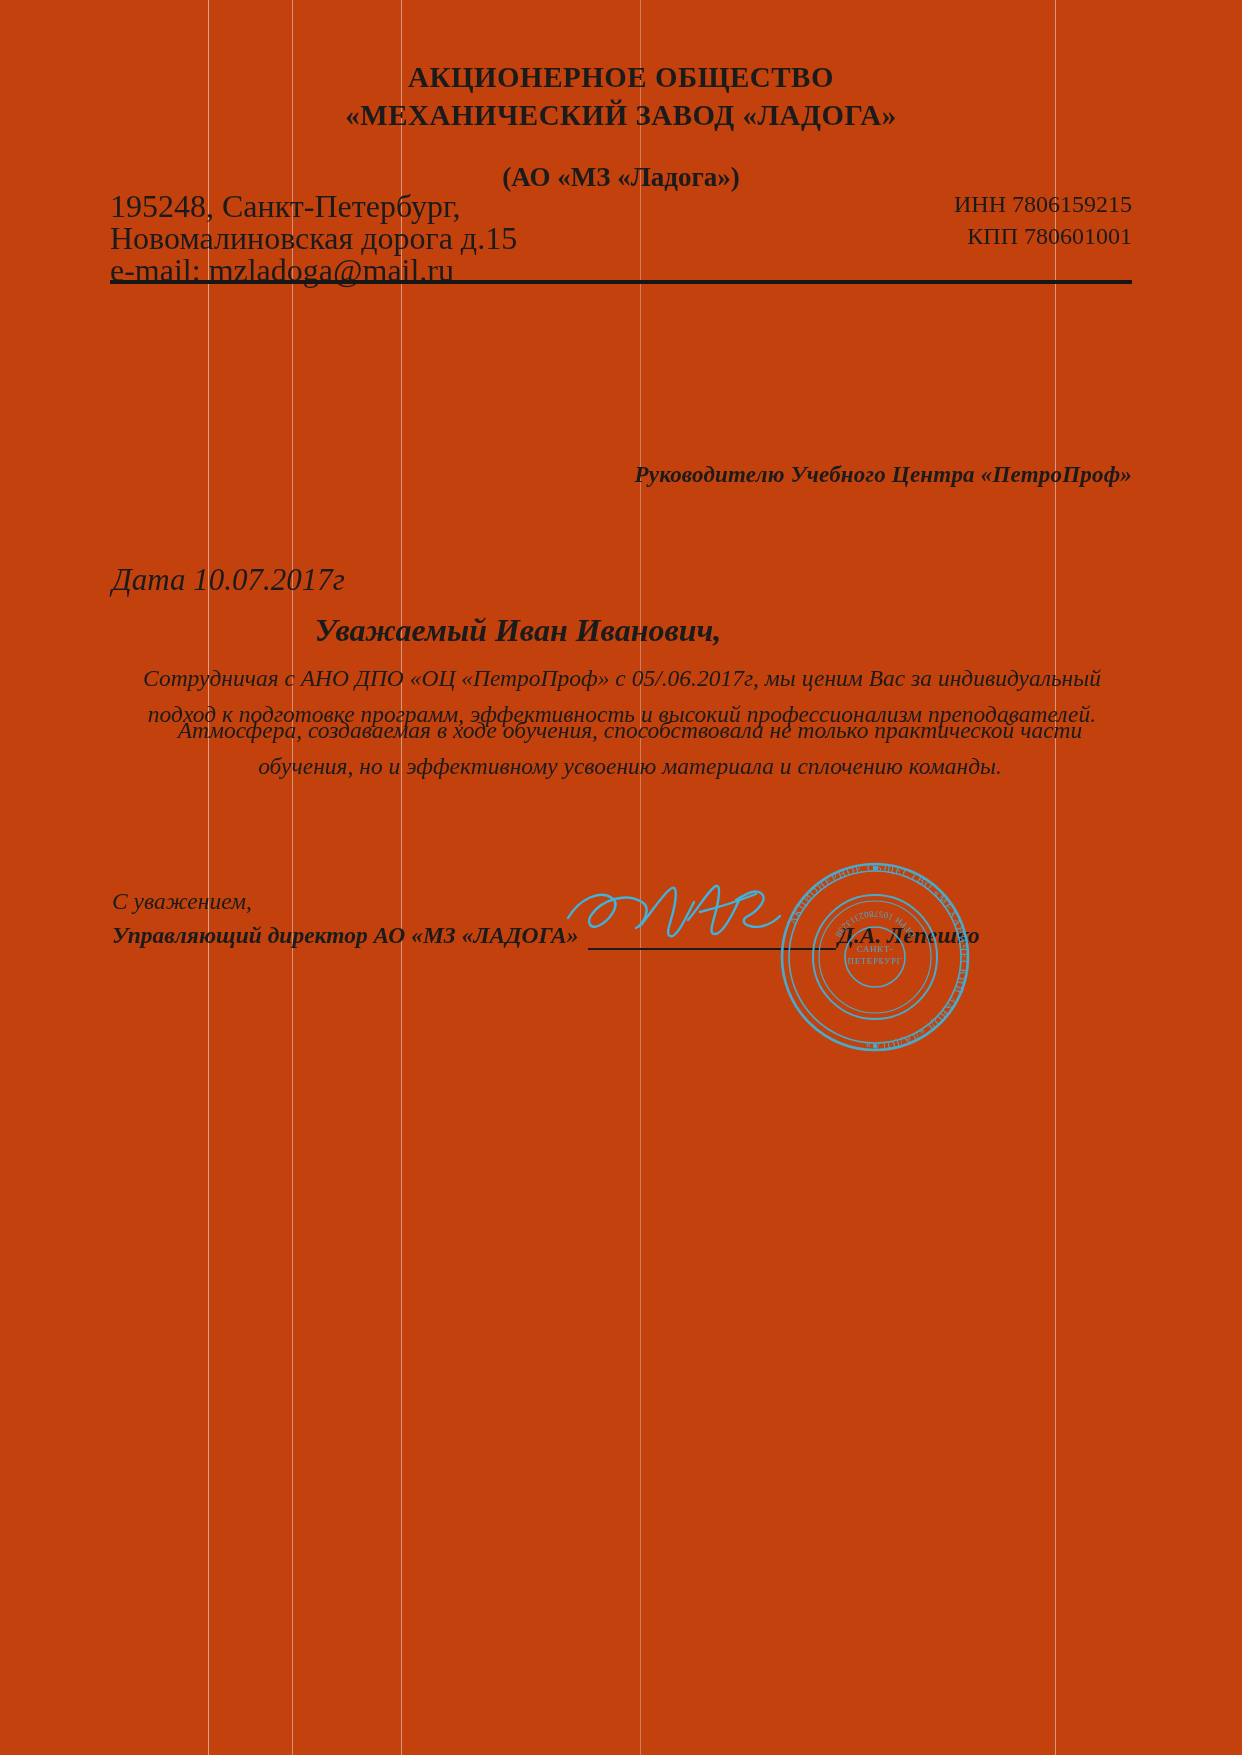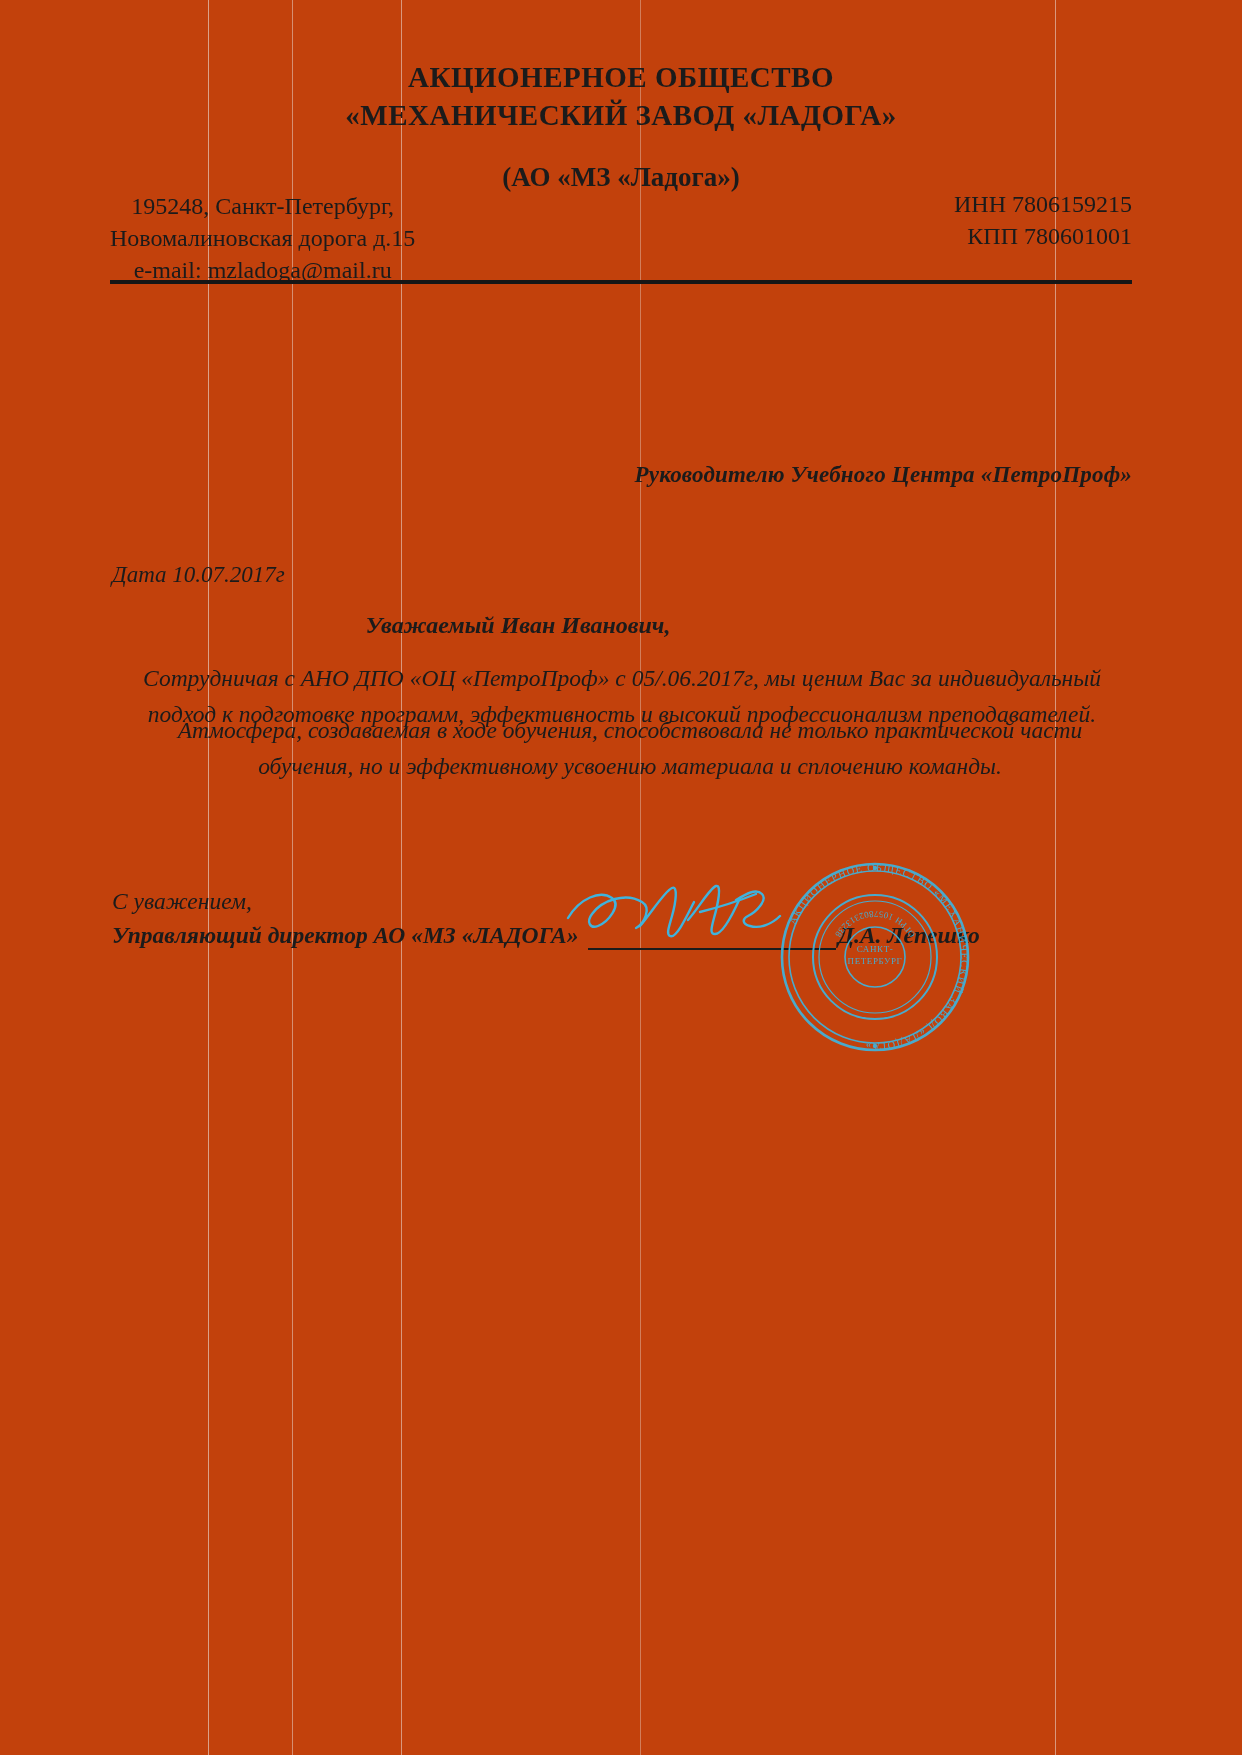--- a/index.html
+++ b/index.html
@@ -59,23 +59,23 @@
     font-weight: bold;
     font-size: 27px;
     line-height: 42px;
     margin-top: 22px;
   }
 
   .contact-block {
     position: absolute;
     left: 110px;
     top: 190px;
-    font-size: 24px;
+    font-size: 32px;
     line-height: 32px;
-    text-align: center;
+    text-align: left;
   }
   .reg-block {
     position: absolute;
     right: 110px;
     top: 188px;
     font-size: 24px;
     line-height: 32px;
     text-align: right;
   }
 
@@ -98,33 +98,33 @@
     font-size: 23px;
     letter-spacing: 0.2px;
   }
 
   
   .date-line {
     position: absolute;
     left: 112px;
     top: 562px;
     font-style: italic;
-    font-size: 23px;
+    font-size: 31px;
   }
 
   
   .salutation {
     position: absolute;
     left: 0;
     top: 612px;
     width: 1000px;
     text-align: center;
     font-style: italic;
     font-weight: bold;
-    font-size: 24px;
+    font-size: 32px;
     padding-left: 36px;
     box-sizing: border-box;
   }
 
   
   .para {
     position: absolute;
     font-style: italic;
     font-size: 23.5px;
     line-height: 36px;

